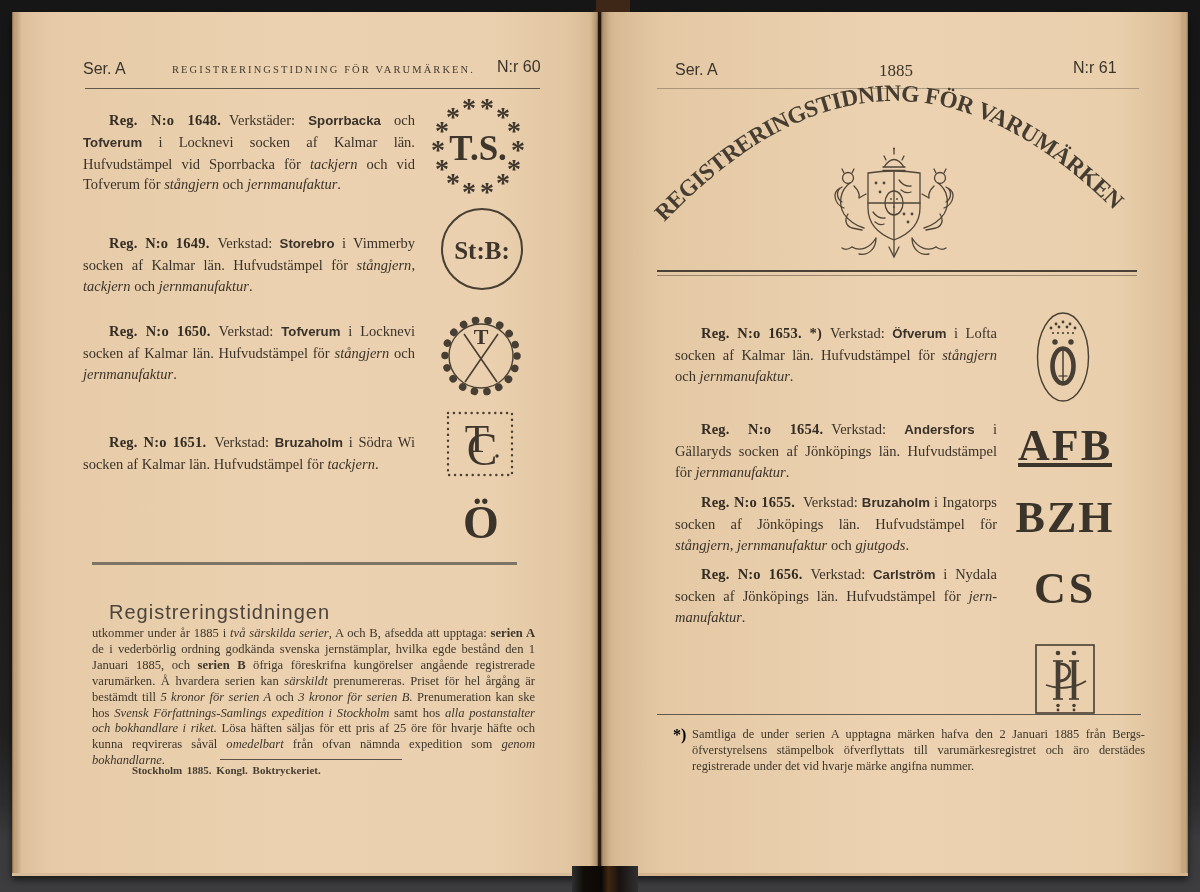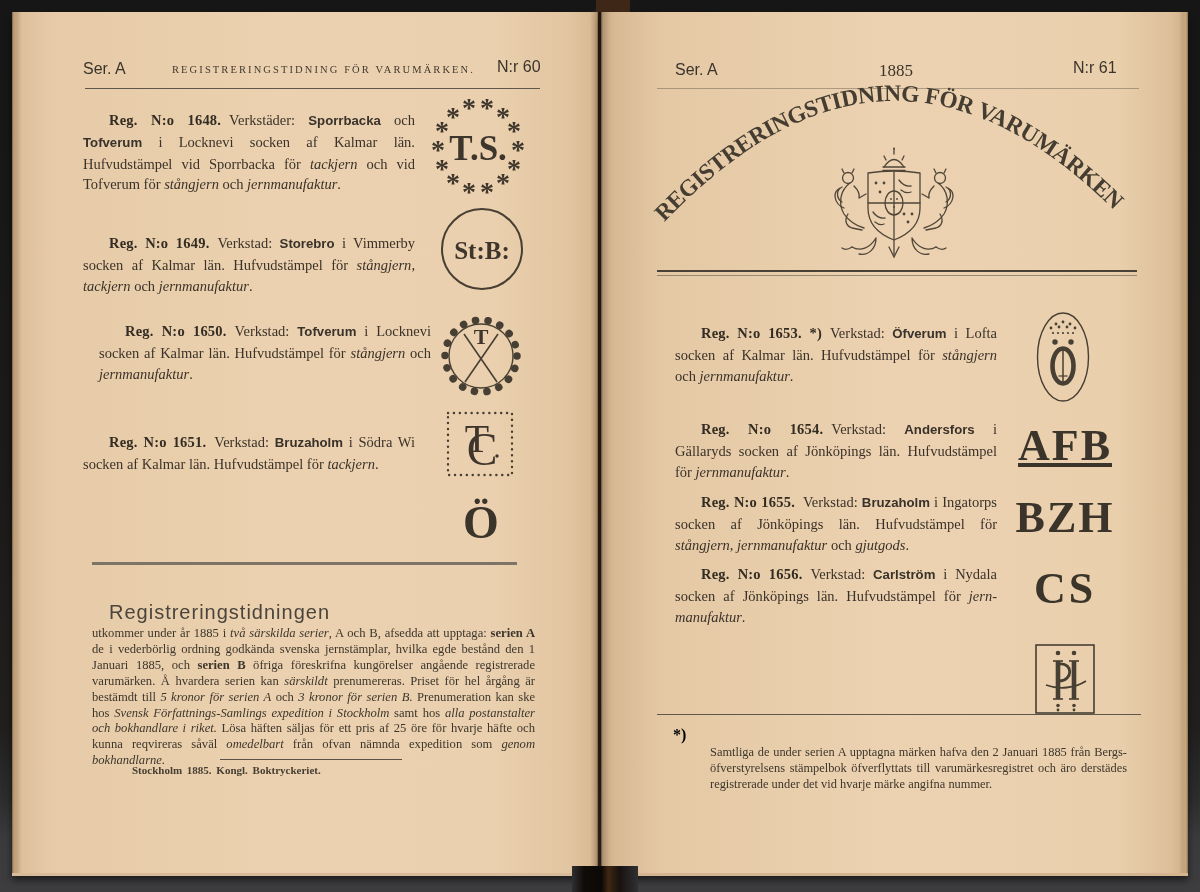--- a/index.html
+++ b/index.html
@@ -28,21 +28,21 @@
   .rule{position:absolute;height:1px;background:#5f574a;}
   .entry{position:absolute;font-size:14.5px;line-height:20.8px;color:#3a3229;text-align:justify;text-indent:26px;margin:0;}
   .lbl{font-weight:bold;margin-right:8px;color:#332c23;letter-spacing:.2px;}
   .wn{font-family:"Liberation Sans",sans-serif;font-weight:bold;font-size:13.2px;color:#39322a;}
   .i{font-style:italic;}
   .bs{font-weight:bold;}
   .bigmark{position:absolute;font-weight:bold;color:#3b342b;text-align:center;font-family:"Liberation Serif",serif;}
   .notice-h{position:absolute;font-family:"Liberation Sans",sans-serif;font-size:20px;letter-spacing:1px;color:#4a443c;text-align:left;}
   .notice-p{position:absolute;font-size:12.6px;line-height:15.9px;color:#3d362c;text-align:justify;margin:0;}
   .imprint{position:absolute;font-size:11px;font-weight:bold;color:#453e33;word-spacing:2px;}
-  .footp{position:absolute;font-size:12.4px;line-height:16px;color:#3d362c;text-align:justify;margin:18px;padding-left:35px;}
+  .footp{position:absolute;font-size:12.4px;line-height:16px;color:#3d362c;text-align:justify;margin:0;padding-left:35px;}
   .fmark{position:absolute;left:16px;top:0;font-weight:bold;}
   svg{overflow:visible;}
   .mk{position:absolute;}
   .mk text{fill:#3e362c;font-family:"Liberation Serif",serif;}
   .mk .st{stroke:#473f33;fill:none;}
   .arch text{fill:#453d31;font-family:"Liberation Serif",serif;font-weight:bold;font-size:23.5px;letter-spacing:.2px;}
   .coa{stroke:#4f4538;fill:none;stroke-width:1.3;stroke-linecap:round;}
   .coa .f{fill:#4f4538;stroke:none;}
 </style>
 </head>
@@ -78,21 +78,21 @@
       <text x="50" y="64" font-size="35" font-weight="bold" text-anchor="middle">T.S.</text>
     </svg>
 
     <p class="entry" style="left:71px;top:221px;width:332px;"><span class="lbl">Reg. N:o 1649.</span><span>Verkstad: </span><span class="wn">Storebro</span><span> i Vimmerby socken af Kalmar län.  Hufvudstämpel för </span><span class="i">stångjern</span><span>, </span><span class="i">tackjern</span><span> och </span><span class="i">jernmanufaktur</span><span>.</span></p>
 
     <svg class="mk" style="left:428px;top:195px;" width="84" height="84" viewBox="0 0 84 84">
       <circle class="st" cx="42" cy="42" r="40" stroke-width="2"></circle>
       <text x="42" y="52" font-size="25" font-weight="bold" text-anchor="middle">St:B:</text>
     </svg>
 
-    <p class="entry" style="left:87px;top:309px;width:332px;"><span class="lbl">Reg. N:o 1650.</span><span>Verkstad: </span><span class="wn">Tofverum</span><span> i Locknevi socken af Kalmar län.  Hufvudstämpel för </span><span class="i">stångjern</span><span> och </span><span class="i">jernmanufaktur</span><span>.</span></p>
+    <p class="entry" style="left:71px;top:309px;width:332px;"><span class="lbl">Reg. N:o 1650.</span><span>Verkstad: </span><span class="wn">Tofverum</span><span> i Locknevi socken af Kalmar län.  Hufvudstämpel för </span><span class="i">stångjern</span><span> och </span><span class="i">jernmanufaktur</span><span>.</span></p>
 
     <svg class="mk" style="left:424px;top:299px;" width="90" height="90" viewBox="0 0 90 90">
       <circle class="st" cx="45" cy="45" r="36" stroke-width="7.5" stroke-dasharray="0.1 12.5" stroke-linecap="round"></circle>
       <circle class="st" cx="45" cy="45" r="32" stroke-width="1.4"></circle>
       <line class="st" x1="28" y1="23" x2="61" y2="71" stroke-width="1.6"></line>
       <line class="st" x1="62" y1="23" x2="29" y2="71" stroke-width="1.6"></line>
       <text x="45" y="33" font-size="22" font-weight="bold" text-anchor="middle">T</text>
     </svg>
 
     <p class="entry" style="left:71px;top:420px;width:332px;"><span class="lbl">Reg. N:o 1651.</span><span>Verkstad: </span><span class="wn">Bruzaholm</span><span> i Södra Wi socken af Kalmar län.  Hufvudstämpel för </span><span class="i">tackjern</span><span>.</span></p>

